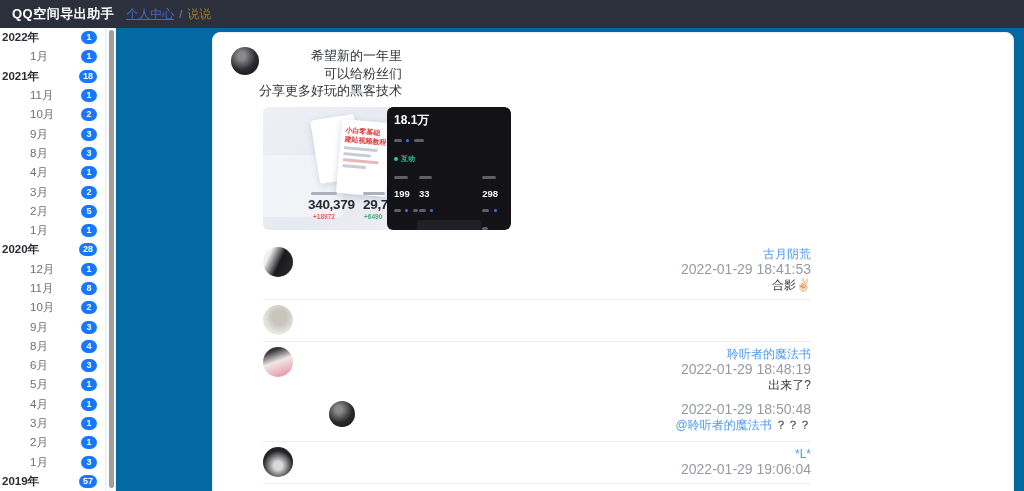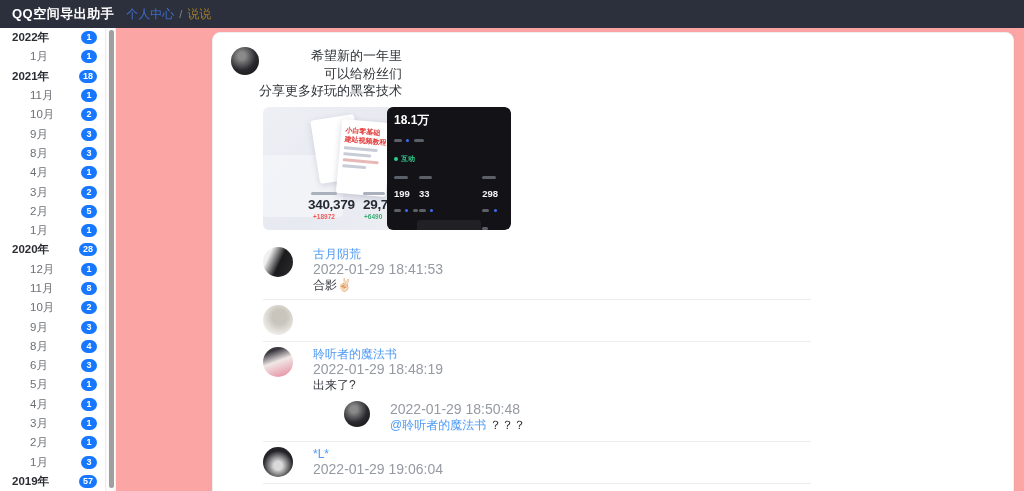--- a/index.html
+++ b/index.html
@@ -1,34 +1,34 @@
 <!DOCTYPE html>
 <html><head>
 <meta charset="utf-8">
 <style>
   * { margin:0; padding:0; box-sizing:border-box; }
   html,body { width:1024px; height:491px; overflow:hidden; background:#fff;
     font-family:"Liberation Sans","DejaVu Sans",sans-serif; }
-  #app { position:relative; width:1024px; height:491px; background:#fca5a5; }
+  #app { position:relative; width:1024px; height:491px; background:#0369a1; }
 
   
   .topbar { position:absolute; left:0; top:0; width:1024px; height:28px;
     background:#2b303c; display:flex; align-items:center; padding:0 12px; z-index:30; }
   .topbar .title { color:#fff; font-size:13px; font-weight:700; letter-spacing:.5px; }
   .topbar .nav { display:flex; align-items:center; margin-left:12px; font-size:12px; }
-  .nav-link { color:#3e6dcc; cursor:pointer; }
+  .nav-link { color:#3e6dcc; cursor:pointer;text-decoration:underline; }
   .nav-sep { color:#80858f; margin:0 5px; font-size:11px; }
   .nav-cur { color:#a07c28; cursor:pointer; }
 
   
   .sidebar { position:absolute; left:0; top:28px; width:105px; height:463px; background:#fff; overflow:hidden; }
   .side-row { height:19.3px; display:flex; align-items:center; justify-content:space-between;
     padding-right:8px; cursor:pointer; }
   .side-row .lbl { font-size:11.5px; }
-  .side-row.year .lbl { font-weight:700; color:#2b2d33; padding-left:12px; }
+  .side-row.year .lbl { font-weight:700; color:#2b2d33; padding-left:2px; }
   .side-row.month .lbl { color:#6d7075; padding-left:22px;margin-left:8px; }
   .badge { min-width:16px; height:13px; background:#1778ff; color:#fff; border-radius:8px;
     font-size:9px; font-weight:700; display:flex; align-items:center; justify-content:center;
     padding:0 4px; line-height:1; }
 
   
   .vscroll { position:absolute; left:105px; top:28px; width:11px; height:463px;
     background:#fbfbfb; border-left:1px solid #ececec; border-right:1px solid #f1f1f1; }
   .vthumb { position:absolute; left:3px; top:2px; width:5px; height:458px;
     background:#9f9f9f; border-radius:3px; }
@@ -75,21 +75,21 @@
   .rp-stat .val { font-size:9.5px; font-weight:700; color:#f2f3f5; margin:2px 0 2px; }
   .rp-stat:nth-child(1){ width:41px; } .rp-stat:nth-child(2){ width:25px; margin-right:8px;} .rp-stat:nth-child(3){ width:36px;margin-left:40px; }
   .rp-row2 { margin-top:3px; }
   .rp-tip { position:absolute; left:30px; top:113px; width:64px; height:16px;
     background:#202025; border-radius:3px; }
 
   
   .comments { margin:12px 0 0 32px; width:548px; }
   .comment { display:flex; padding:5px 0 6px; border-bottom:1px solid #ecedf0; }
   .c-av { width:30px; height:30px; border-radius:50%; flex:none; }
-  .c-body { margin-left:20px; flex:1; }
+  .c-body { margin-left:5px; flex:1;text-align:right; }
   .c-name { font-size:12px; color:#4e9af5; line-height:14px; cursor:pointer; }
   .c-time { font-size:14px; color:#969aa2; line-height:14px; margin-top:1px; }
   .c-text { font-size:12px; color:#33363c; line-height:15px; margin-top:2px; }
   .reply { display:flex; margin:8px 0 2px 31px; }
   .reply .c-av { width:26px; height:26px; }
   .mention { color:#4e9af5; cursor:pointer; }
 
   .c-av-0 { background:linear-gradient(115deg,#f0f0f0 22%,#1a1a1c 55%, #2c2c30 100%); }
   .c-av-1 { background:radial-gradient(circle at 55% 40%, #c9c5bd 0 30%, #eceae5 70%); }
   .c-av-2 { background:linear-gradient(160deg,#3a3740 18%, #f0e8e6 48%, #e8a0b0 85%); }

